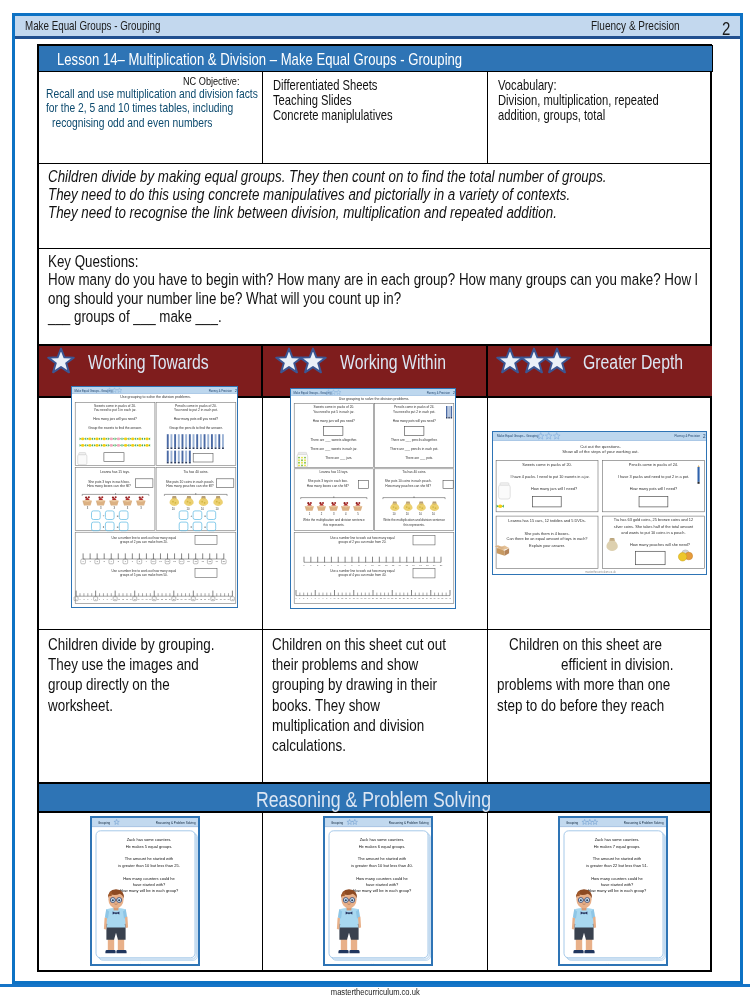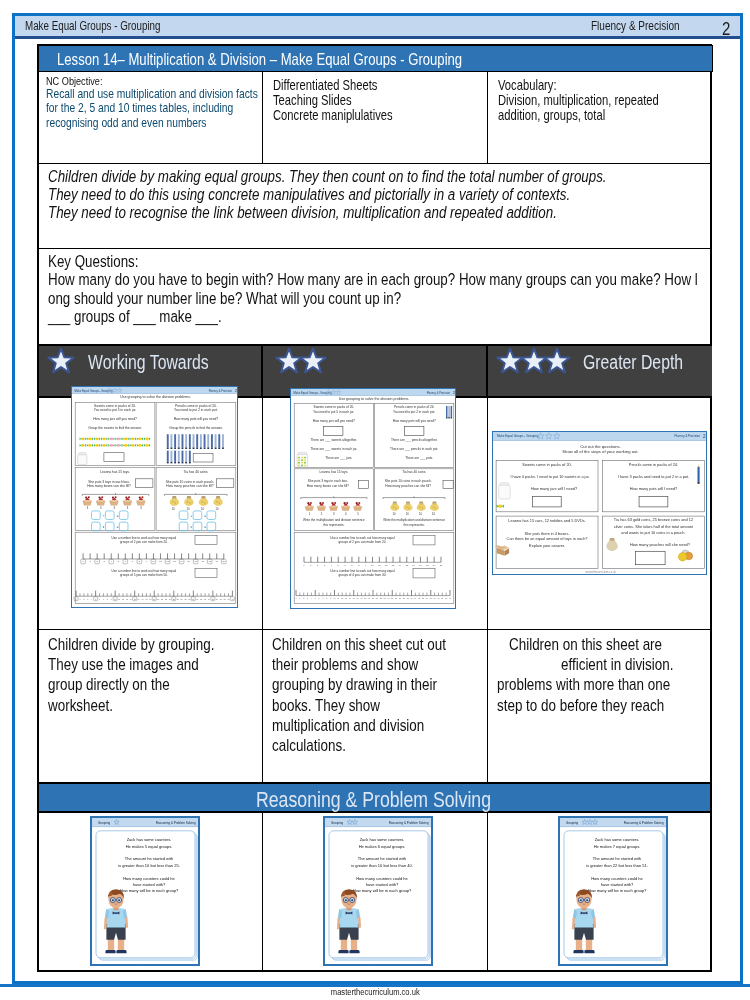--- a/index.html
+++ b/index.html
@@ -25,37 +25,37 @@
   .tbl{position:absolute;left:37px;top:44px;width:675px;height:928px;
        border:2px solid #000;box-sizing:border-box;}
 
   .titlebar{position:absolute;left:-1px;top:-1px;width:675px;height:27px;
             background:#2e74b5;box-sizing:border-box;border:1.5px solid #000;}
   .titlebar .sq{position:absolute;left:18px;top:4px;font-size:16.6px;color:#fff;}
 
   .row-info{position:absolute;left:0;top:26px;width:100%;height:92px;
             border-bottom:1.5px solid #000;box-sizing:border-box;}
   .cell{position:absolute;top:0;height:100%;box-sizing:border-box;padding:3px 7px 0 7px;}
-  .c1{left:0;width:224px;border-right:1.5px solid #000;}
+  .c1{left:0;width:224px;border-right:1.5px solid #000;text-align:right;}
   .c2{left:224px;width:225px;border-right:1.5px solid #000;padding:6px 7px 0 9.5px;}
   .c3{left:449px;width:224px;padding:6px 7px 0 9.8px;}
   .lbl{font-size:11.6px;color:#111;line-height:12px;}
   .val{font-size:13.0px;color:#0c4a6e;line-height:14.3px;}
   .val2{font-size:14.2px;color:#111;line-height:14.9px;}
 
   .row-desc{position:absolute;left:0;top:118px;width:100%;height:85px;
             border-bottom:1.5px solid #000;box-sizing:border-box;padding:4px 9px;}
   .row-desc .ln{font-size:16.9px;color:#111;line-height:17.8px;font-style:italic;}
   .row-kq{position:absolute;left:0;top:203px;width:100%;height:97px;
           border-bottom:2px solid #000;box-sizing:border-box;padding:4px 9px;}
   .row-kq .ln{font-size:16.9px;color:#111;line-height:18.4px;}
 
   
   .starrow{position:absolute;left:0;top:300px;width:100%;height:34px;}
-  .starcell{position:absolute;top:0;height:52px;background:#404040;
+  .starcell{position:absolute;top:0;height:52px;background:#7f1d1d;
             border-bottom:2px solid #000;box-sizing:border-box;}
   .sc1{left:0;width:224px;border-right:2px solid #000;}
   .sc2{left:224px;width:225px;border-right:2px solid #000;}
   .sc3{left:449px;width:224px;}
   .starcell .stars{position:absolute;left:8px;top:1.3px;display:flex;gap:-4px;}
   .starcell .stars > span{margin-right:-4.3px;}
   .starcell .lab{position:absolute;top:5px;font-size:20px;color:#dce6f3;}
 
   
   .throw{position:absolute;left:0;top:334px;width:100%;height:250px;
@@ -163,20 +163,21 @@
               <svg class="star" viewBox="0 0 24 24" aria-hidden="true">
                 <path d="M12 1.4 L14.9 8.8 L22.9 9.1 L16.5 14.0 L18.8 21.7 L12 17.2 L5.2 21.7 L7.5 14.0 L1.1 9.1 L9.1 8.8 Z" fill="#eaf0f8" stroke="#3b5693" stroke-width="1.7" stroke-linejoin="round"></path>
               </svg>
             </span>
             <span>
               <svg class="star" viewBox="0 0 24 24" aria-hidden="true">
                 <path d="M12 1.4 L14.9 8.8 L22.9 9.1 L16.5 14.0 L18.8 21.7 L12 17.2 L5.2 21.7 L7.5 14.0 L1.1 9.1 L9.1 8.8 Z" fill="#eaf0f8" stroke="#3b5693" stroke-width="1.7" stroke-linejoin="round"></path>
               </svg>
             </span>
           </div>
+        <div class="lab" style="left:76.5px"><span class="sq">Working Within</span></div>
       </div>
       <div class="starcell sc3">
         <div class="stars">
             <span>
               <svg class="star" viewBox="0 0 24 24" aria-hidden="true">
                 <path d="M12 1.4 L14.9 8.8 L22.9 9.1 L16.5 14.0 L18.8 21.7 L12 17.2 L5.2 21.7 L7.5 14.0 L1.1 9.1 L9.1 8.8 Z" fill="#eaf0f8" stroke="#3b5693" stroke-width="1.7" stroke-linejoin="round"></path>
               </svg>
             </span>
             <span>
               <svg class="star" viewBox="0 0 24 24" aria-hidden="true">

